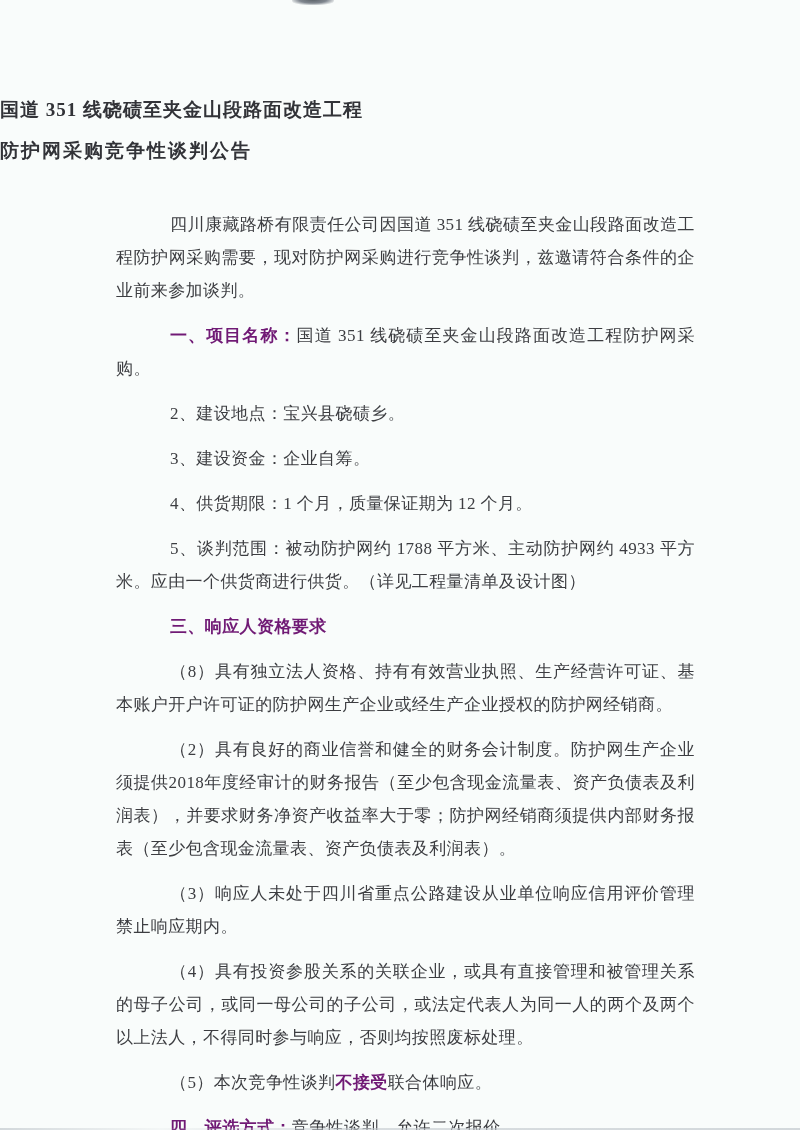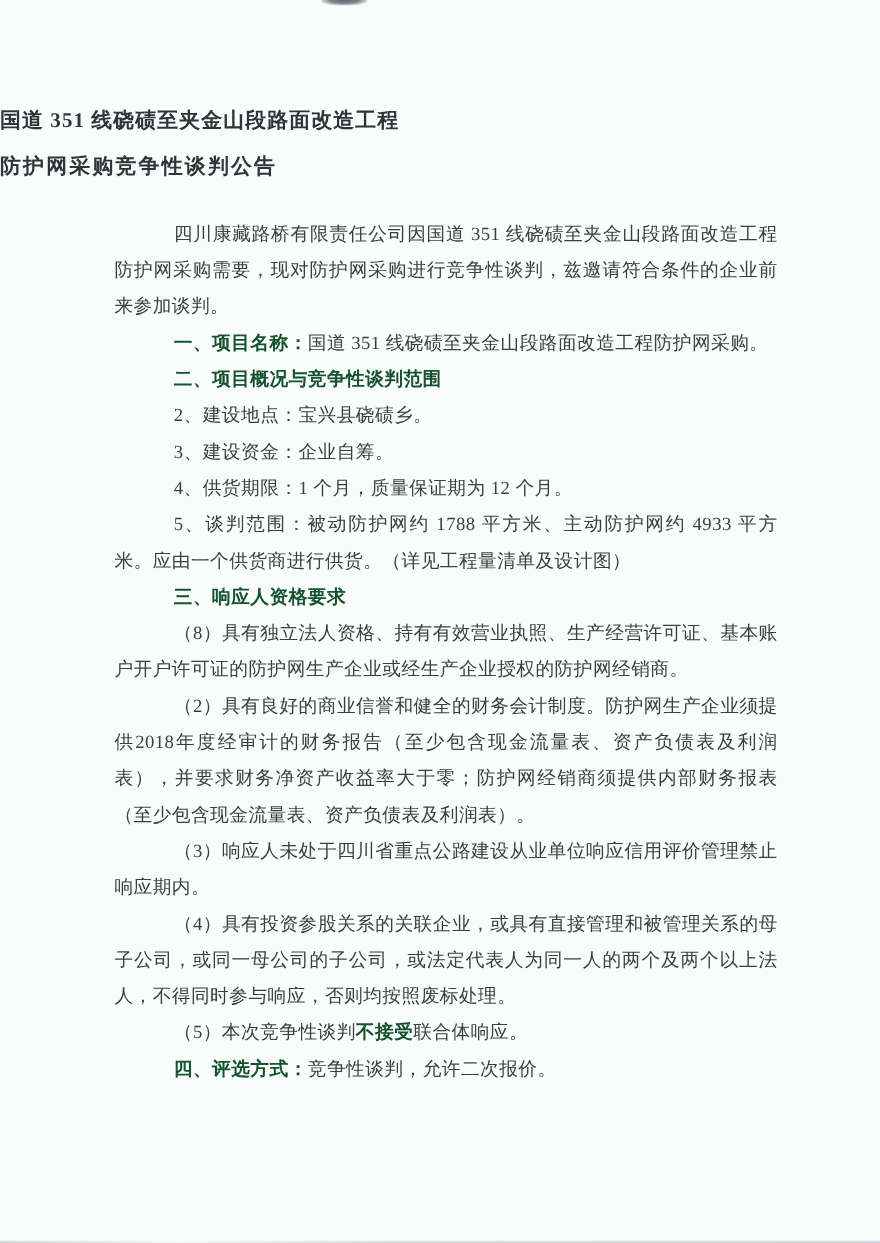--- a/index.html
+++ b/index.html
@@ -51,52 +51,51 @@
   }
   .doc-title.second {
     margin-bottom: 0;
     letter-spacing: 2px;
     font-family: Liberation Mono, monospace;
   }
   .body-text {
     padding: 30px 93px 0 104px;
   }
   .para {
-    margin: 0;
+    margin: 12px;
     font-size: 17px;
     line-height: 33px;
     text-align: justify;
     text-indent: 54px;
     letter-spacing: 0.4px;
     word-break: break-all;
   }
   .b {
     font-weight: 700;
-    color: #14532d;
+    color: #701a75;
   }
 </style>
 </head>
 <body>
 
 <div class="paper">
 
   <div class="smudge-top"></div>
 
   <div class="titles">
     <h1 class="doc-title">国道 351 线硗碛至夹金山段路面改造工程</h1>
     <h1 class="doc-title second">防护网采购竞争性谈判公告</h1>
   </div>
 
   <div class="body-text">
 
     <p class="para"><span>四川康藏路桥有限责任公司因国道 351 线硗碛至夹金山段路面改造工程防护网采购需要，现对防护网采购进行竞争性谈判，兹邀请符合条件的企业前来参加谈判。</span></p>
 
     <p class="para"><span class="b">一、项目名称：</span><span>国道 351 线硗碛至夹金山段路面改造工程防护网采购。</span></p>
 
-    <p class="para"><span class="b">二、项目概况与竞争性谈判范围</span></p>
 
 
     <p class="para"><span>2、建设地点：宝兴县硗碛乡。</span></p>
 
     <p class="para"><span>3、建设资金：企业自筹。</span></p>
 
     <p class="para"><span>4、供货期限：1 个月，质量保证期为 12 个月。</span></p>
 
     <p class="para"><span>5、谈判范围：被动防护网约 1788 平方米、主动防护网约 4933 平方米。应由一个供货商进行供货。（详见工程量清单及设计图）</span></p>
 

